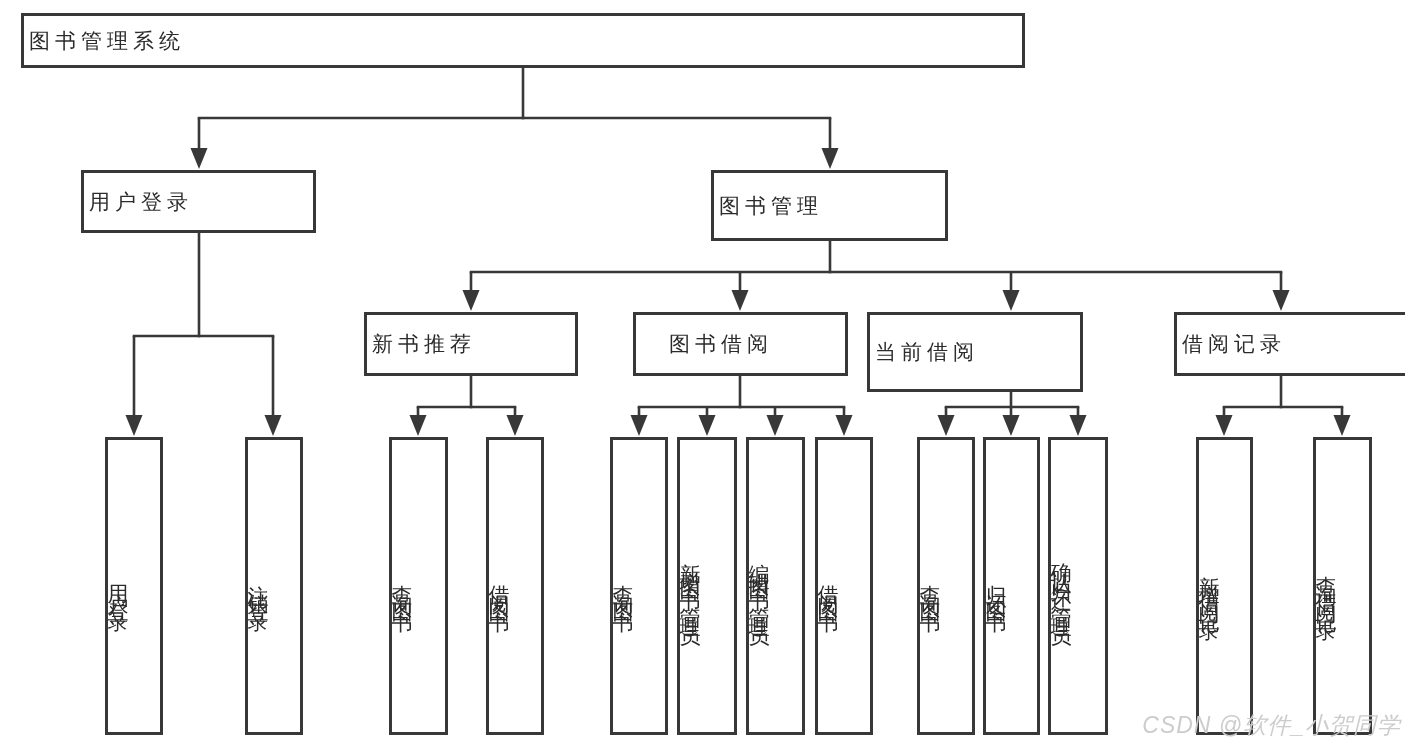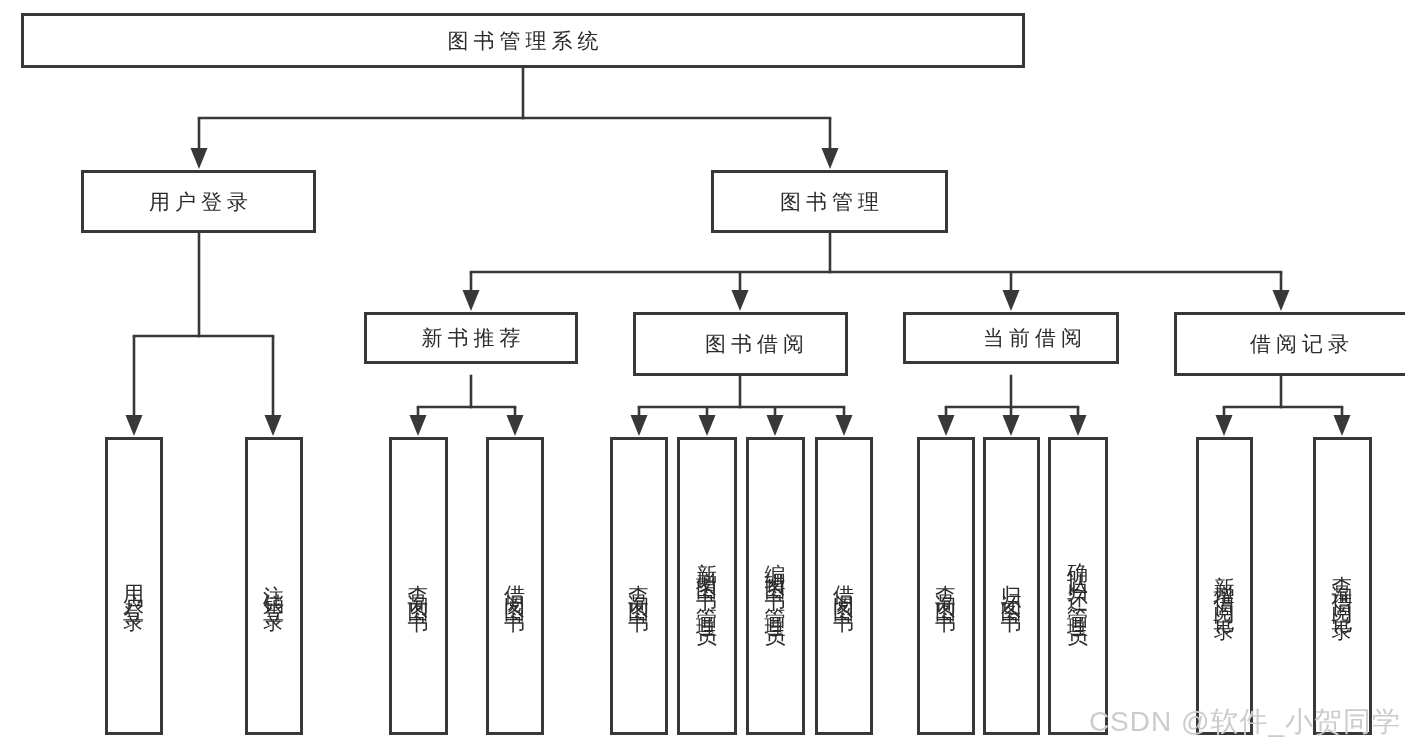--- a/index.html
+++ b/index.html
@@ -19,46 +19,47 @@
     color: var(--line, #383838);
     z-index: 0;
   }
   .node {
     position: absolute;
     box-sizing: border-box;
     border: 3px solid var(--line, #383838);
     background: #ffffff;
     display: flex;
     align-items: center;
-    justify-content: center;
+    justify-content: flex-start;
     z-index: 1;
   }
   .hlabel {
     font-size: 21px;
     letter-spacing: 5px;
     text-indent: 5px;
     white-space: nowrap;
   }
   .vlabel {
     writing-mode: vertical-rl;
     text-orientation: mixed;
     font-size: 21px;
     letter-spacing: 9px;
     line-height: 1;
     white-space: nowrap;
   }
   #watermark {
     position: absolute;
     right: 4px;
     bottom: 6px;
-    font-size: 28px;
+    font-size: 23px;
     letter-spacing: 1px;
     color: var(--wm, #cccccc);
     z-index: 5;
     white-space: nowrap;
+    font-style: italic;
   }
 </style>
 </head>
 <body>
 
 <div id="canvas" style="--line: #383838; --text: #2b2b2b; --bg: #ffffff; --wm: #cccccc;">
 
   <svg id="wires" viewBox="0 0 1405 747" xmlns="http://www.w3.org/2000/svg">
       <path d="M523,68 V118" stroke="currentColor" stroke-width="2.6" stroke-linecap="square" fill="none"></path>
       <path d="M199,118 H830" stroke="currentColor" stroke-width="2.6" stroke-linecap="square" fill="none"></path>
@@ -152,31 +153,31 @@
       </g>
     </svg>
 
   <div class="node" style="left:21px; top:13px; width:1004px; height:55px;">
     <span class="hlabel">图书管理系统</span>
   </div>
 
   <div class="node" style="left:81px; top:170px; width:235px; height:63px;">
     <span class="hlabel">用户登录</span>
   </div>
-  <div class="node" style="left:711px; top:170px; width:237px; height:63px;">
+  <div class="node" style="left:711px; top:170px; width:237px; height:71px;">
     <span class="hlabel">图书管理</span>
   </div>
 
-  <div class="node" style="left:364px; top:312px; width:214px; height:52px;">
+  <div class="node" style="left:364px; top:312px; width:214px; height:64px;">
     <span class="hlabel">新书推荐</span>
   </div>
   <div class="node" style="left:633px; top:312px; width:215px; height:64px;padding-left:28px;">
     <span class="hlabel">图书借阅</span>
   </div>
-  <div class="node" style="left:903px; top:312px; width:216px; height:52px;padding-left:43px;">
+  <div class="node" style="left:867px; top:312px; width:216px; height:80px;">
     <span class="hlabel">当前借阅</span>
   </div>
   <div class="node" style="left:1174px; top:312px; width:251px; height:64px;">
     <span class="hlabel">借阅记录</span>
   </div>
 
   <div class="node" style="left:105px; top:437px; width:58px; height:298px;">
     <span class="vlabel">用户登录</span>
   </div>
   <div class="node" style="left:245px; top:437px; width:58px; height:298px;">

